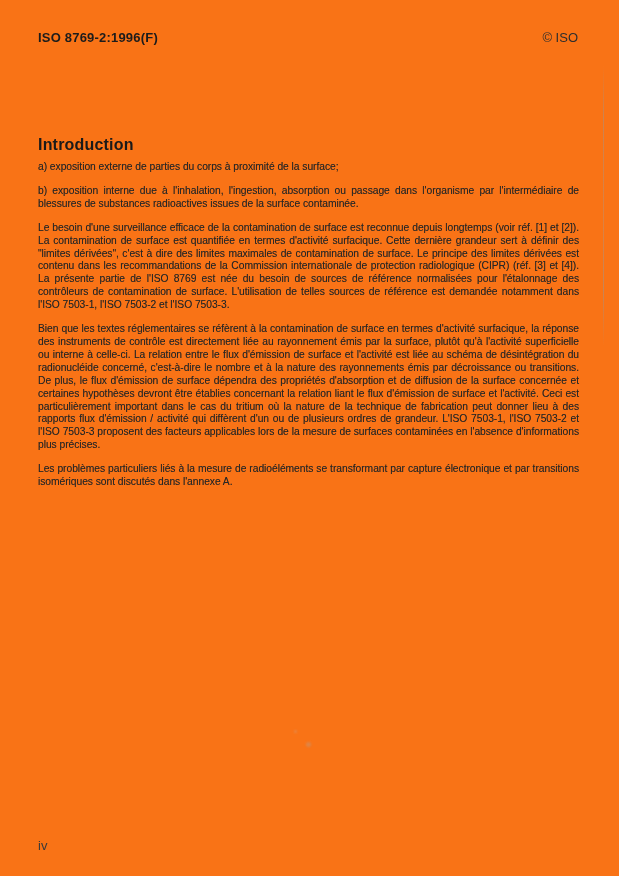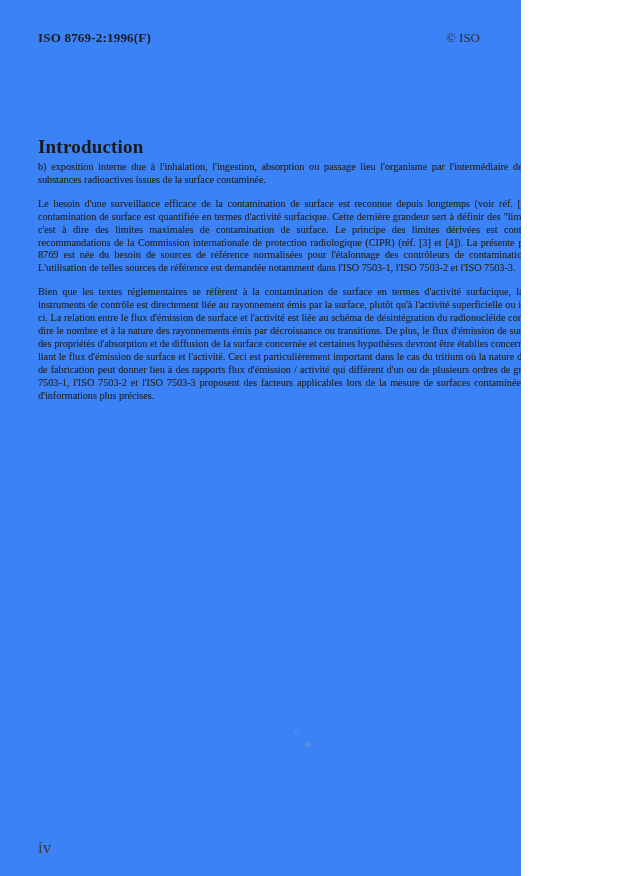--- a/index.html
+++ b/index.html
@@ -2,24 +2,24 @@
 <html><head>
 <meta charset="utf-8">
 <style>
   html, body {
     margin: 0;
     padding: 0;
     background: #ffffff;
   }
   .page {
     position: relative;
-    width: 521px;
+    width: 619px;
     height: 876px;
-    background: #3b82f6;
-    font-family: Liberation Serif, serif;
+    background: #f97316;
+    font-family: Liberation Sans, sans-serif;
     color: #232323;
     overflow: hidden;
   }
   .header {
     position: absolute;
     top: 30px;
     left: 38px;
     right: 41px;
     display: flex;
     justify-content: space-between;
@@ -33,21 +33,21 @@
   }
   .copyright {
     font-size: 13px;
     color: #2e2e2e;
   }
   .section-heading {
     position: absolute;
     top: 136px;
     left: 38px;
     margin: 0;
-    font-size: 19px;
+    font-size: 16px;
     font-weight: bold;
     color: #1a1a1a;
     letter-spacing: 0.2px;
   }
   .content {
     position: absolute;
     top: 161px;
     left: 38px;
     width: 541px;
   }
@@ -57,21 +57,21 @@
     line-height: 12.9px;
     text-align: justify;
     letter-spacing: -0.05px;
     color: #262626;
     text-shadow: 0 0 0.4px rgba(40,40,40,0.45);
   }
   .page-number {
     position: absolute;
     left: 38px;
     top: 838px;
-    font-size: 17px;
+    font-size: 13px;
     color: #3a3a3a;
   }
   .scan-line-right {
     position: absolute;
     left: 603px;
     top: 66px;
     width: 1px;
     height: 280px;
     background: linear-gradient(to bottom,
       rgba(150,150,150,0) 0%,
@@ -107,23 +107,25 @@
 <div class="page">
 
   <div class="header">
     <span class="doc-ref">ISO 8769-2:1996(F)</span>
     <span class="copyright">© ISO</span>
   </div>
 
   <h1 class="section-heading">Introduction</h1>
 
   <div class="content">
-    <p class="para">b) exposition interne due à l'inhalation, l'ingestion, absorption ou passage lieu l'organisme par l'intermédiaire de blessures de substances radioactives issues de la surface contaminée.</p>
+    <p class="para">a) exposition externe de parties du corps à proximité de la surface;</p>
+    <p class="para">b) exposition interne due à l'inhalation, l'ingestion, absorption ou passage dans l'organisme par l'intermédiaire de blessures de substances radioactives issues de la surface contaminée.</p>
     <p class="para">Le besoin d'une surveillance efficace de la contamination de surface est reconnue depuis longtemps (voir réf. [1] et [2]). La contamination de surface est quantifiée en termes d'activité surfacique. Cette dernière grandeur sert à définir des "limites dérivées", c'est à dire des limites maximales de contamination de surface. Le principe des limites dérivées est contenu dans les recommandations de la Commission internationale de protection radiologique (CIPR) (réf. [3] et [4]). La présente partie de l'ISO 8769 est née du besoin de sources de référence normalisées pour l'étalonnage des contrôleurs de contamination de surface. L'utilisation de telles sources de référence est demandée notamment dans l'ISO 7503-1, l'ISO 7503-2 et l'ISO 7503-3.</p>
     <p class="para">Bien que les textes réglementaires se réfèrent à la contamination de surface en termes d'activité surfacique, la réponse des instruments de contrôle est directement liée au rayonnement émis par la surface, plutôt qu'à l'activité superficielle ou interne à celle-ci. La relation entre le flux d'émission de surface et l'activité est liée au schéma de désintégration du radionucléide concerné, c'est-à-dire le nombre et à la nature des rayonnements émis par décroissance ou transitions. De plus, le flux d'émission de surface dépendra des propriétés d'absorption et de diffusion de la surface concernée et certaines hypothèses devront être établies concernant la relation liant le flux d'émission de surface et l'activité. Ceci est particulièrement important dans le cas du tritium où la nature de la technique de fabrication peut donner lieu à des rapports flux d'émission / activité qui diffèrent d'un ou de plusieurs ordres de grandeur. L'ISO 7503-1, l'ISO 7503-2 et l'ISO 7503-3 proposent des facteurs applicables lors de la mesure de surfaces contaminées en l'absence d'informations plus précises.</p>
+    <p class="para">Les problèmes particuliers liés à la mesure de radioéléments se transformant par capture électronique et par transitions isomériques sont discutés dans l'annexe A.</p>
   </div>
 
   <div class="page-number">iv</div>
 
   <div class="scan-line-right"></div>
   <div class="speck-1"></div>
   <div class="speck-2"></div>
 
 </div>
 

